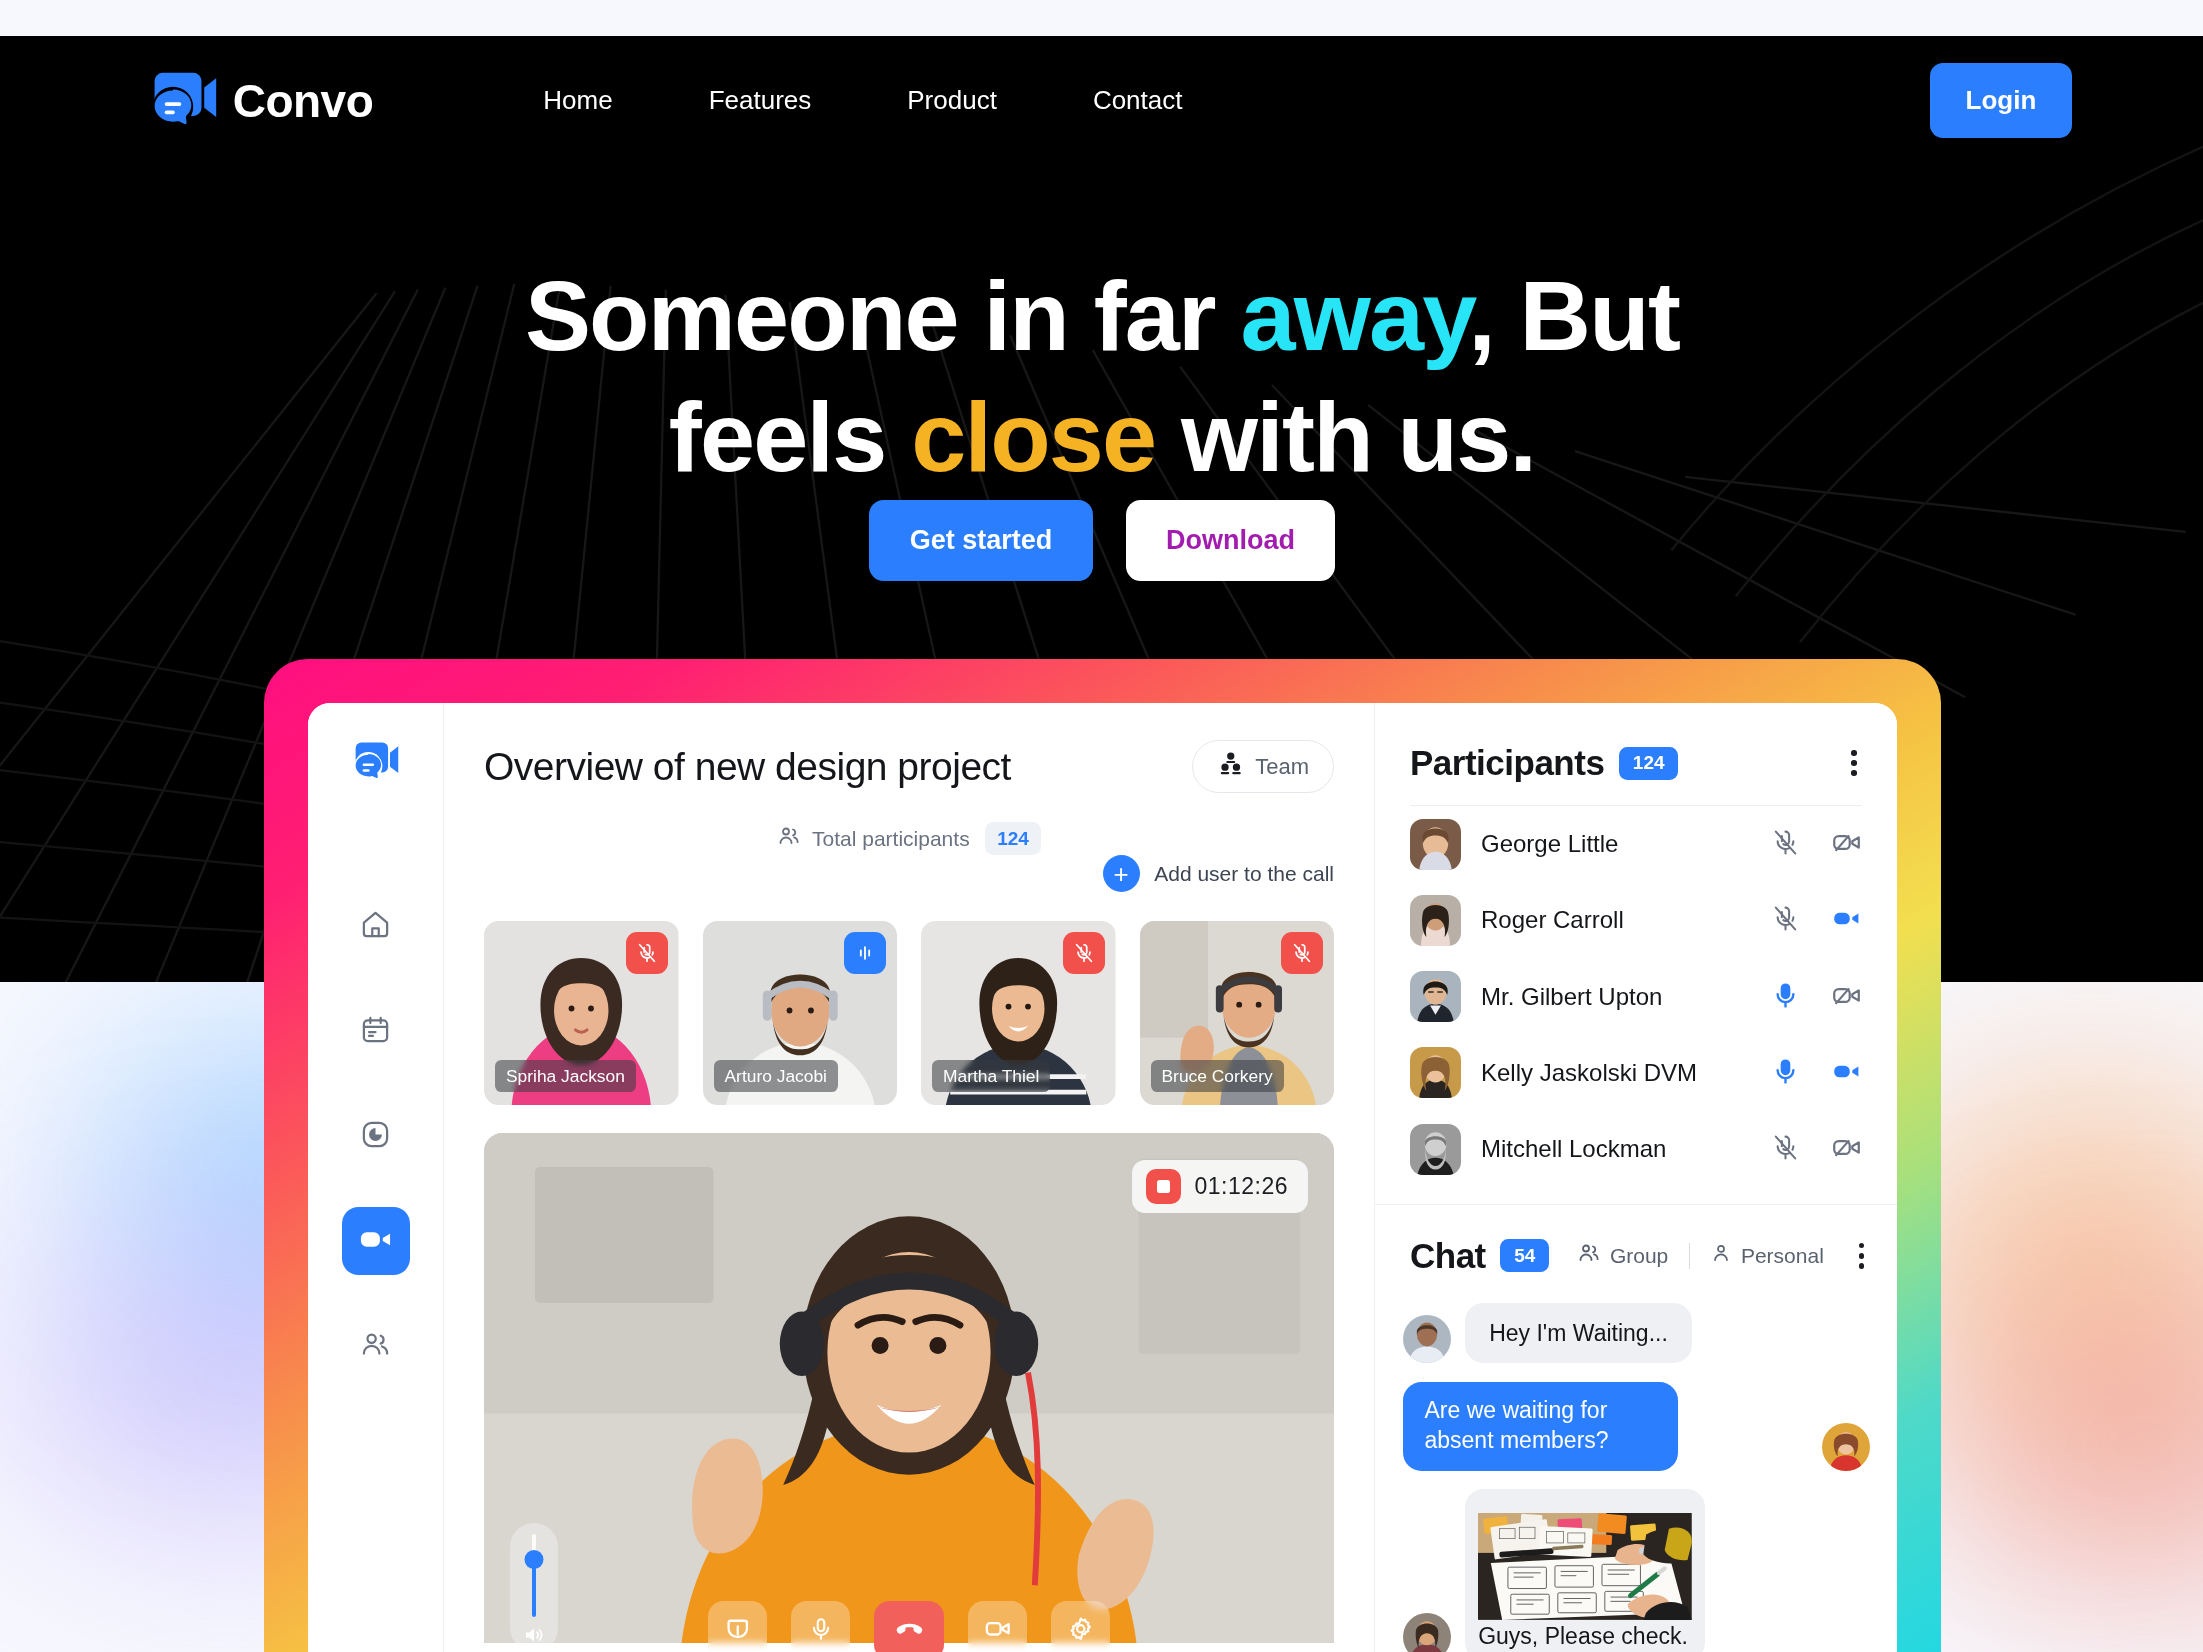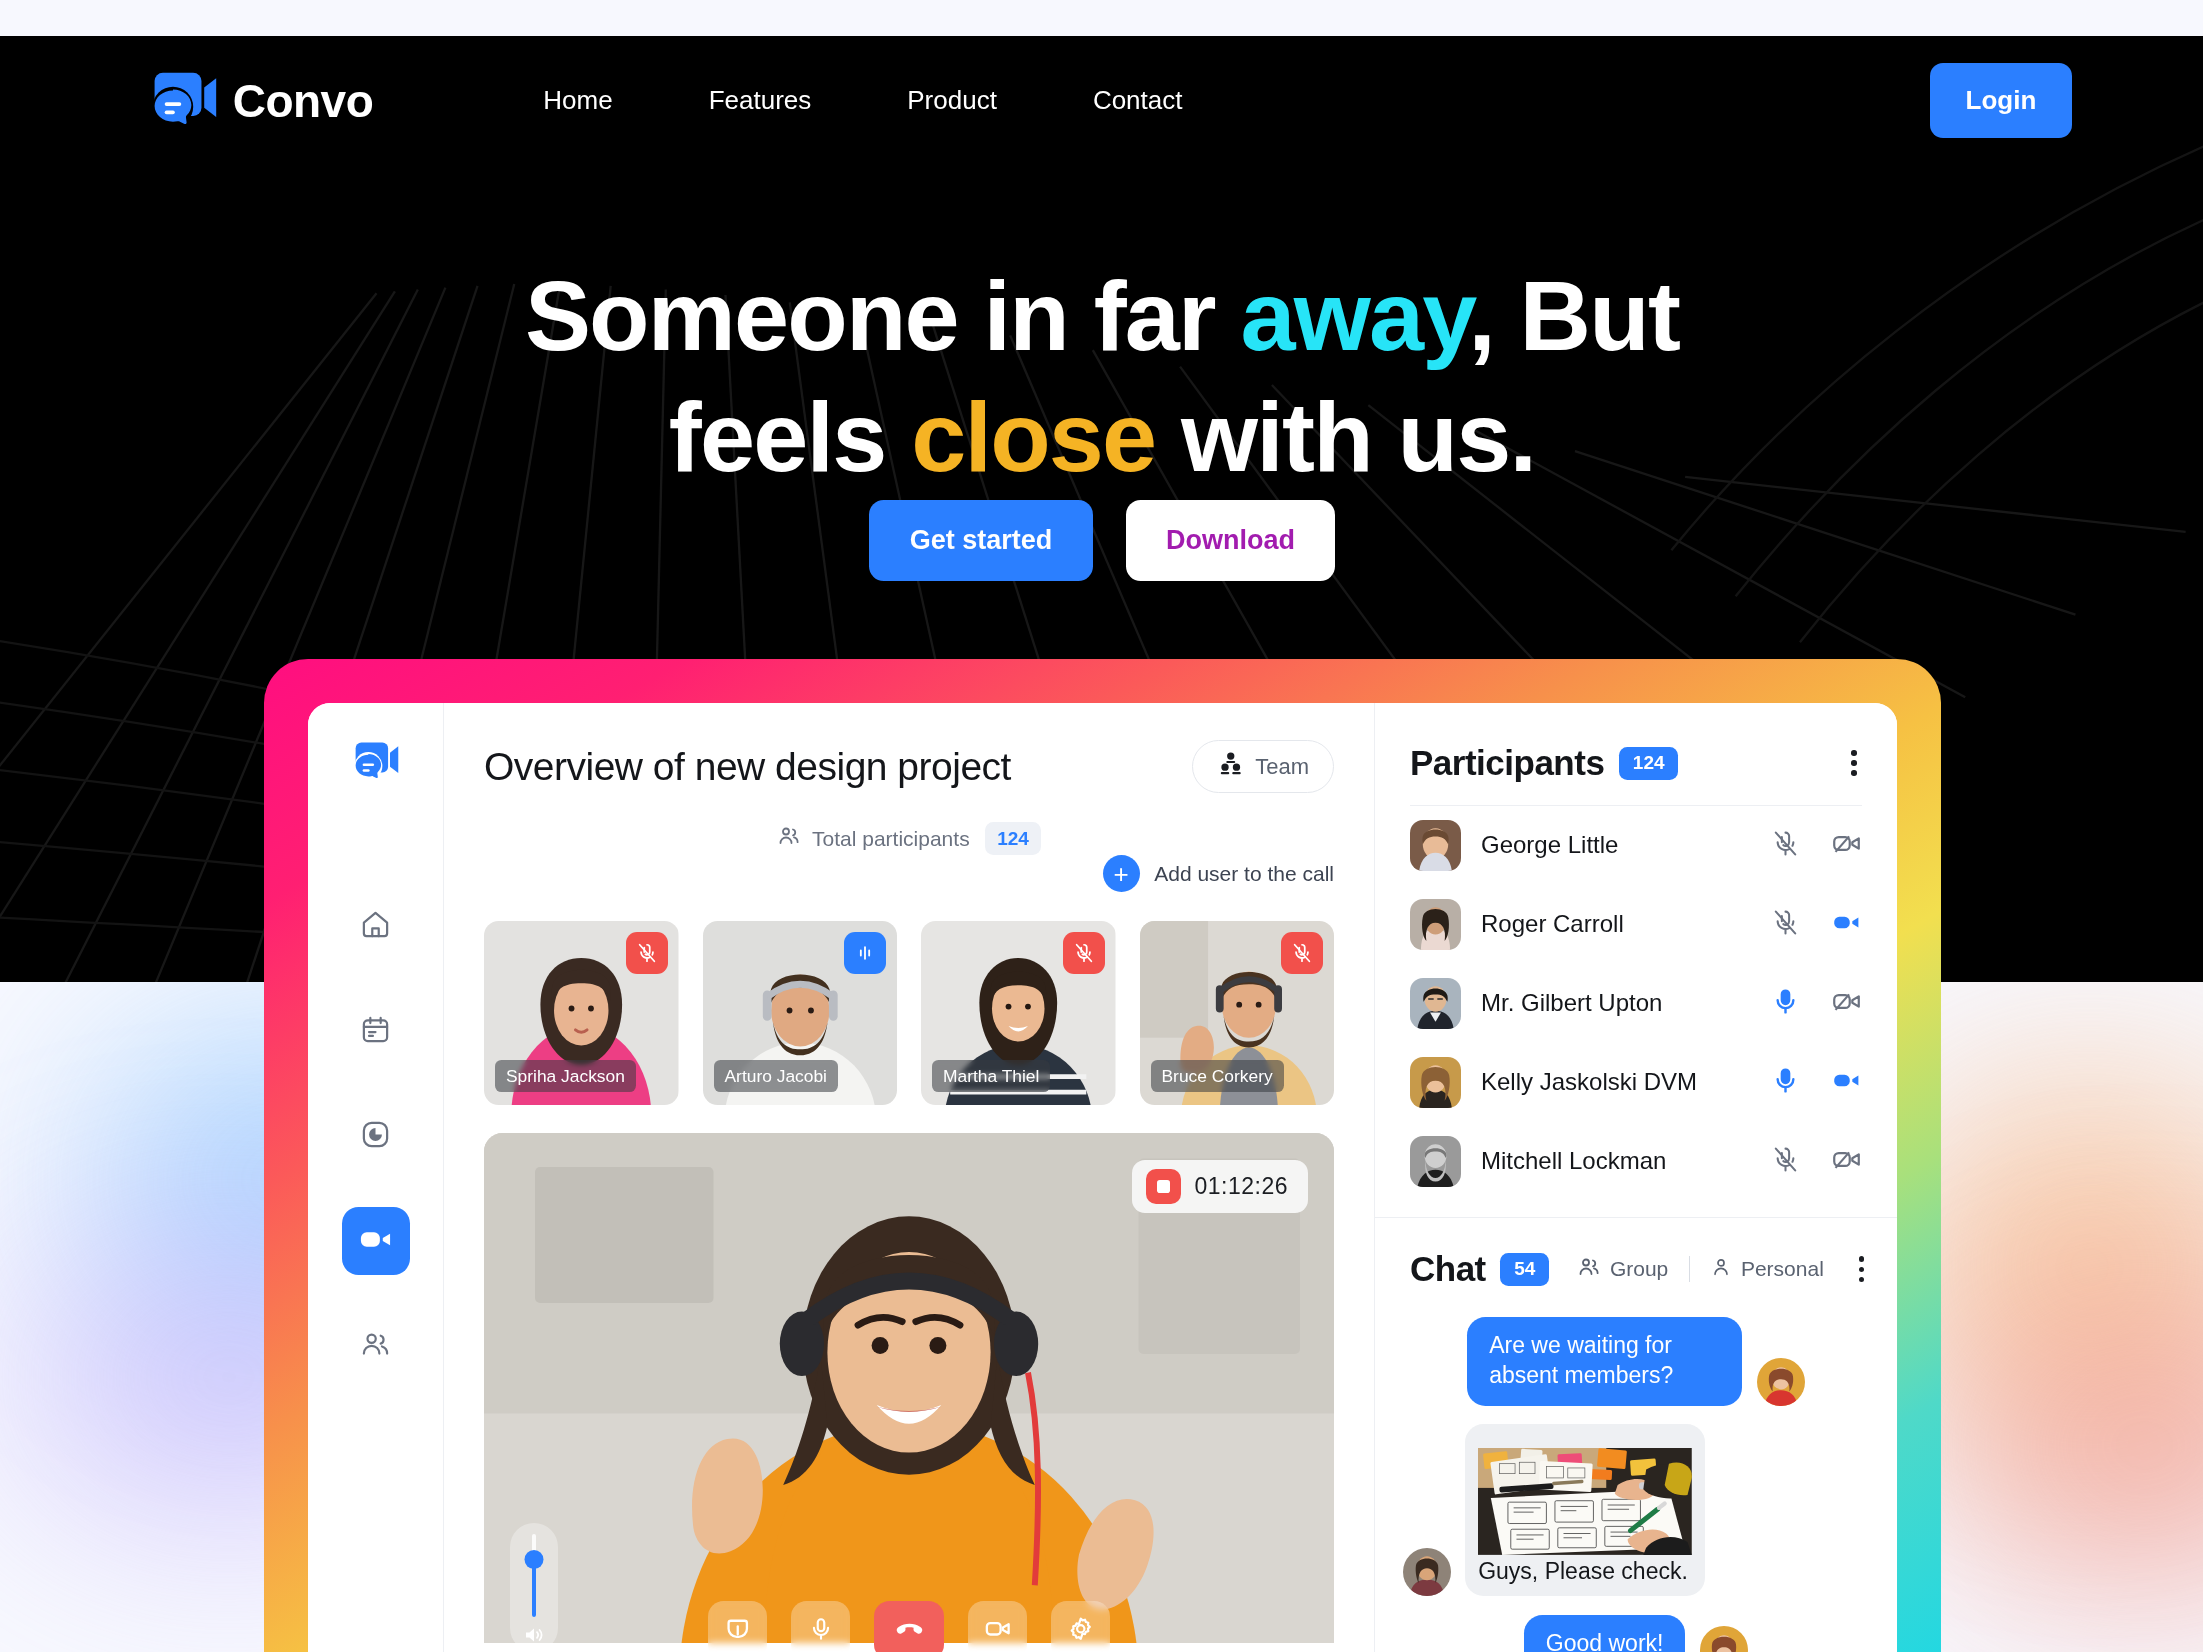--- a/index.html
+++ b/index.html
@@ -210,21 +210,21 @@
   .rp-divider2 { height: 0.9px; background: #EDEFF3; margin-top: 16.5px; }
 
   .chat-head { display: flex; align-items: center; padding: 31px 27.5px 0 35px; }
   .chat-title { font-size: 35px; font-weight: 700; color: #14161A; letter-spacing: -0.5px; }
   .chat-tabs { margin-left: 27.5px; display: flex; align-items: center; gap: 13px; }
   .chat-tab { display: flex; align-items: center; gap: 9.2px; font-size: 21px; color: #5A6270; cursor: pointer; }
   .tab-sep { width: 0.9px; height: 26px; background: #D9DDE4; margin: 0 7.3px; }
 
   .chat-body { padding: 27.5px 27.5px 0 27.5px; display: flex; flex-direction: column; gap: 18.4px; overflow: hidden; }
   .msg { display: flex; align-items: flex-end; gap: 14.7px; }
-  .msg.out { justify-content: center; }
+  .msg.out { justify-content: space-between; }
   .msg-avatar { width: 48px; height: 48px; border-radius: 50%; overflow: hidden; flex: 0 0 48px; }
   .bubble-in {
     background: #EEF0F3; color: #14161A; font-size: 23px;
     border-radius: 18.4px; padding: 16.5px 24px; max-width: 303px;
   }
   .bubble-out {
     background: #2B7FFF; color: #fff; font-size: 23px; line-height: 1.3;
     border-radius: 18.4px; padding: 14.7px 22px; max-width: 275px;
   }
   .bubble-img {
@@ -813,20 +813,31 @@
             </span>
           </span>
           <span class="kebab">
               <i></i>
               <i></i>
               <i></i>
             </span>
         </div>
 
         <div class="chat-body">
+          <div class="msg">
+            <span class="msg-avatar">
+              <svg viewBox="0 0 52 52">
+                  <rect width="52" height="52" fill="#ADB7C2"></rect>
+                  <path d="M6 52c2-13 10-18 20-18s18 5 20 18z" fill="#E8EDF4"></path>
+                  <ellipse cx="26" cy="21" rx="11" ry="13" fill="#9E6F52"></ellipse>
+                  <path d="M15 17c2-8 20-8 22 0 0 2 0 4 0 4-2-5-6-6-11-6s-9 1-11 6c0 0 0-2 0-4z" fill="#4B372A"></path>
+                </svg>
+            </span>
+            <span class="bubble-in">Hey I'm Waiting...</span>
+          </div>
 
           <div class="msg out">
             <span class="bubble-out">Are we waiting for absent members?</span>
             <span class="msg-avatar">
               <svg viewBox="0 0 52 52">
                   <rect width="52" height="52" fill="#E0A538"></rect>
                   <path d="M8 52c2-12 9-17 18-17s16 5 18 17z" fill="#D8352F"></path>
                   <ellipse cx="26" cy="22" rx="10" ry="12" fill="#EDC2A0"></ellipse>
                   <path d="M13 20c1-11 25-11 26 0 1 8-2 14-4 16 1-9-3-13-9-13s-10 4-9 13c-2-2-5-8-4-16z" fill="#8A4A2C"></path>
                 </svg>

